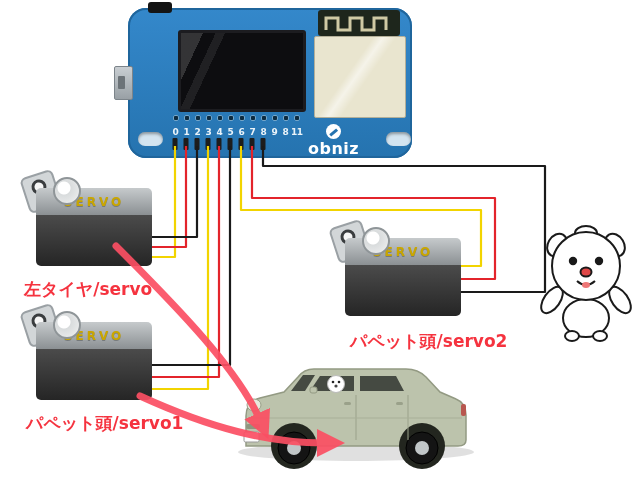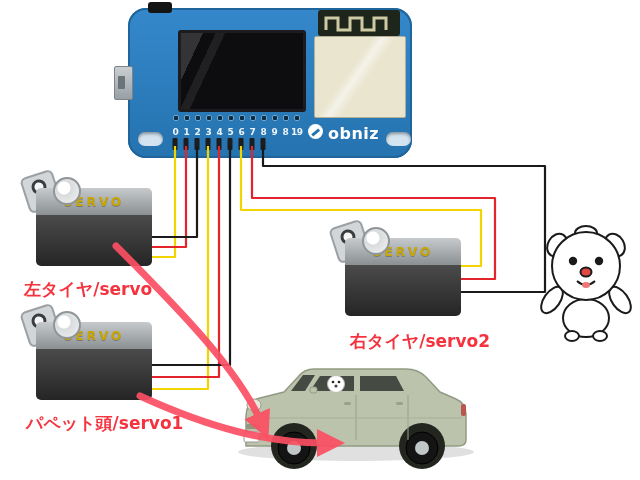--- a/index.html
+++ b/index.html
@@ -20,21 +20,21 @@
   .wifi-body{position:absolute;left:186px;top:28px;width:90px;height:80px;background:#e9e5cf;
              border:1px solid #b3af99;border-radius:2px;}
   .wifi-body .sheen{position:absolute;inset:0;
              background:linear-gradient(125deg,transparent 40%,rgba(255,255,255,.55) 47%,transparent 56%);}
   .holes{position:absolute;left:44px;top:106px;width:132px;height:8px;
          background:radial-gradient(circle at 4px 4px,#0c2b40 0 2px,#7fb0d3 2.6px,transparent 3.4px);
          background-size:11px 8px;background-repeat:repeat-x;}
   .pinrow{position:absolute;left:42px;top:119px;width:150px;height:11px;display:flex;}
   .pinrow span{display:inline-block;width:11px;text-align:center;font-size:9px;line-height:11px;
                font-weight:700;color:#eaf3f9;letter-spacing:-0.5px;}
-  .logo{position:absolute;left:180px;top:116px;display:flex;align-items:flex-start;gap:5px;}
+  .logo{position:absolute;left:180px;top:116px;display:flex;align-items:center;flex-direction:column;}
   .logo .mark{width:15px;height:15px;border-radius:50%;background:#fff;position:relative;}
   .logo .mark::after{content:"";position:absolute;left:3px;top:6.5px;width:9px;height:2.5px;background:#2573af;transform:rotate(-40deg);}
   .logo .word{font-size:16px;font-weight:800;color:#ffffff;letter-spacing:.5px;}
   .slot{position:absolute;top:124px;width:25px;height:14px;border-radius:8px;background:#d3e4f0;
         box-shadow:inset 0 2px 3px rgba(0,0,0,.35);}
   .slot.l{left:10px}.slot.r{left:258px}
   .usb{position:absolute;left:-14px;top:58px;width:17px;height:32px;border-radius:2px;
        background:linear-gradient(#c9ced2,#99a0a5);border:1px solid #7c848a;}
   .usb::after{content:"";position:absolute;left:3px;top:9px;width:7px;height:13px;background:#6c7378;border-radius:1px;}
 
@@ -84,21 +84,21 @@
       <span>1</span>
       <span>2</span>
       <span>3</span>
       <span>4</span>
       <span>5</span>
       <span>6</span>
       <span>7</span>
       <span>8</span>
       <span>9</span>
       <span>8</span>
-      <span>19</span>
+      <span>11</span>
     </div>
     <div class="logo">
       <span class="mark"></span>
       <span class="word">obniz</span>
     </div>
     <div class="slot l"></div>
     <div class="slot r"></div>
     <div class="usb"></div>
   </div>
 
@@ -153,21 +153,21 @@
       </div>
     <div class="horn"></div>
     <div class="cap">
         <span class="lbl">SERVO</span>
       </div>
     <div class="bodyp"></div>
   </div>
 
   <div class="caption" style="left:24px;top:278px">左タイヤ/servo</div>
   <div class="caption" style="left:26px;top:412px">パペット頭/servo1</div>
-  <div class="caption" style="left:350px;top:330px">右タイヤ/servo2</div>
+  <div class="caption" style="left:350px;top:330px">パペット頭/servo2</div>
 
   <svg id="figures" width="640" height="480">
 
     <g stroke="#1a1a1a" stroke-width="2" fill="#ffffff">
       <ellipse cx="552" cy="300" rx="8" ry="15" transform="rotate(35 552 300)"></ellipse>
       <ellipse cx="620" cy="300" rx="8" ry="15" transform="rotate(-35 620 300)"></ellipse>
       <ellipse cx="586" cy="318" rx="23" ry="19"></ellipse>
       <ellipse cx="572" cy="336" rx="7" ry="5"></ellipse>
       <ellipse cx="600" cy="336" rx="7" ry="5"></ellipse>
       <ellipse cx="557" cy="245" rx="9" ry="12" transform="rotate(30 557 245)"></ellipse>

